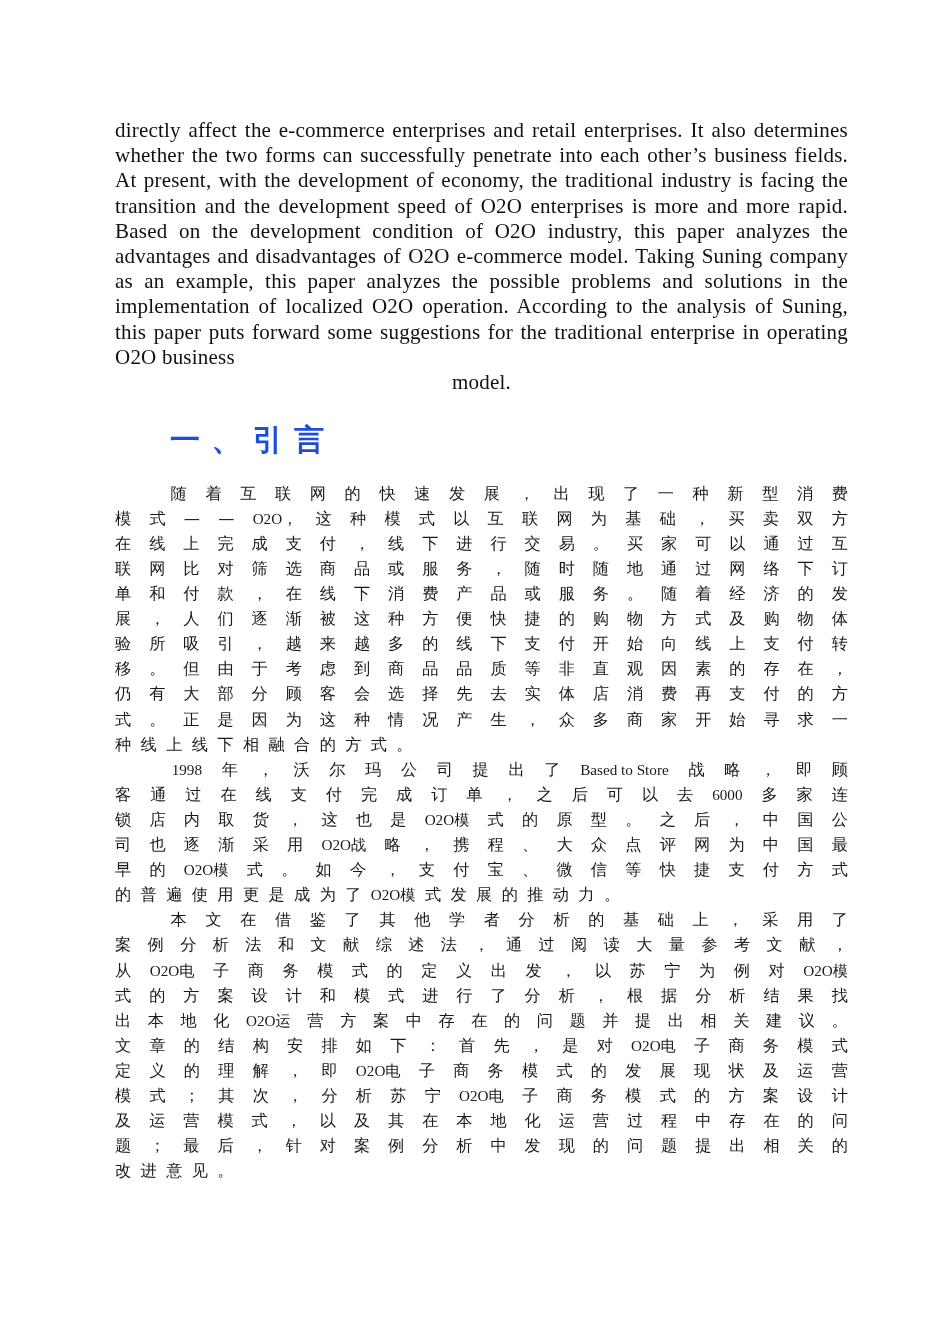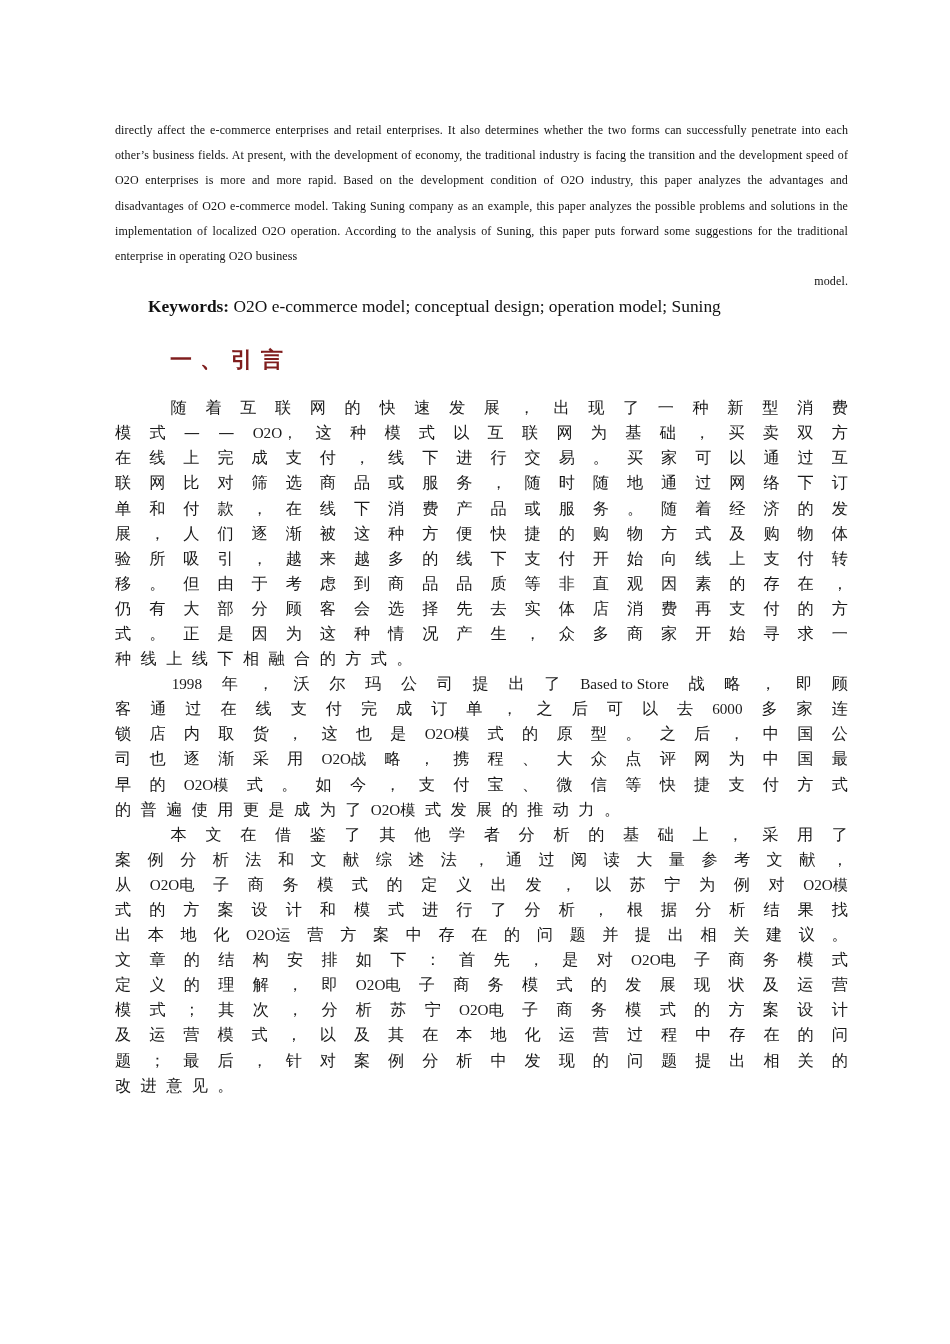--- a/index.html
+++ b/index.html
@@ -27,54 +27,54 @@
   .content {
     position: absolute;
     left: 115px;
     top: 118px;
     width: 733px;
   }
 
   
   .abstract-para {
     font-family: "Liberation Serif", "DejaVu Serif", serif;
-    font-size: 12px;
+    font-size: 21px;
     line-height: 25.2px;
     text-align: justify;
     text-justify: inter-word;
     margin: 0;
     color: #111;
     letter-spacing: 0.01em;
   }
   .abstract-para > span.lastline {
     display: block;
-    text-align: right;
+    text-align: center;
   }
 
   .keywords-line {
     font-size: 17.4px;
     line-height: 25.2px;
     margin: 0;
     padding-left: 33px;
     text-align: left;
     color: #111;
   }
   .keywords-label {
     font-weight: bold;
   }
 
   
   .section-heading {
     font-family: "DejaVu Sans", "Liberation Sans", sans-serif;
-    font-size: 22px;
+    font-size: 30px;
     font-weight: 700;
     letter-spacing: 0.38em;
     margin: 0;
     padding-left: 55px;
-    color: #7f1d1d;
+    color: #1d4ed8;
     line-height: 1.25;
   }
   .heading-block {
     margin-top: 26px;
     margin-bottom: 22px;
   }
 
   
   .cn-para {
     font-family: "DejaVu Sans", "Liberation Sans", sans-serif;
@@ -113,24 +113,20 @@
 <body>
 
 <div class="page">
   <div class="content">
 
     <div class="abstract-para">
       <span>directly affect the e-commerce enterprises and retail enterprises. It also determines whether the two forms can successfully penetrate into each other’s business fields. At present, with the development of economy, the traditional industry is facing the transition and the development speed of O2O enterprises is more and more rapid. Based on the development condition of O2O industry, this paper analyzes the advantages and disadvantages of O2O e-commerce model. Taking Suning company as an example, this paper analyzes the possible problems and solutions in the implementation of localized O2O operation. According to the analysis of Suning, this paper puts forward some suggestions for the traditional enterprise in operating O2O business</span>
       <span class="lastline">model.</span>
     </div>
 
-    <div class="keywords-line">
-      <span class="keywords-label">Keywords:</span>
-      <span>O2O e-commerce model; conceptual design; operation model; Suning</span>
-    </div>
 
     <div class="heading-block">
       <div class="section-heading">一、引言</div>
     </div>
 
     <div class="cn-para" id="cn-body">
         <div>
           <div class="cn-line">
             <span class="cn-ch indent"></span>
             <span class="cn-ch">随</span>

